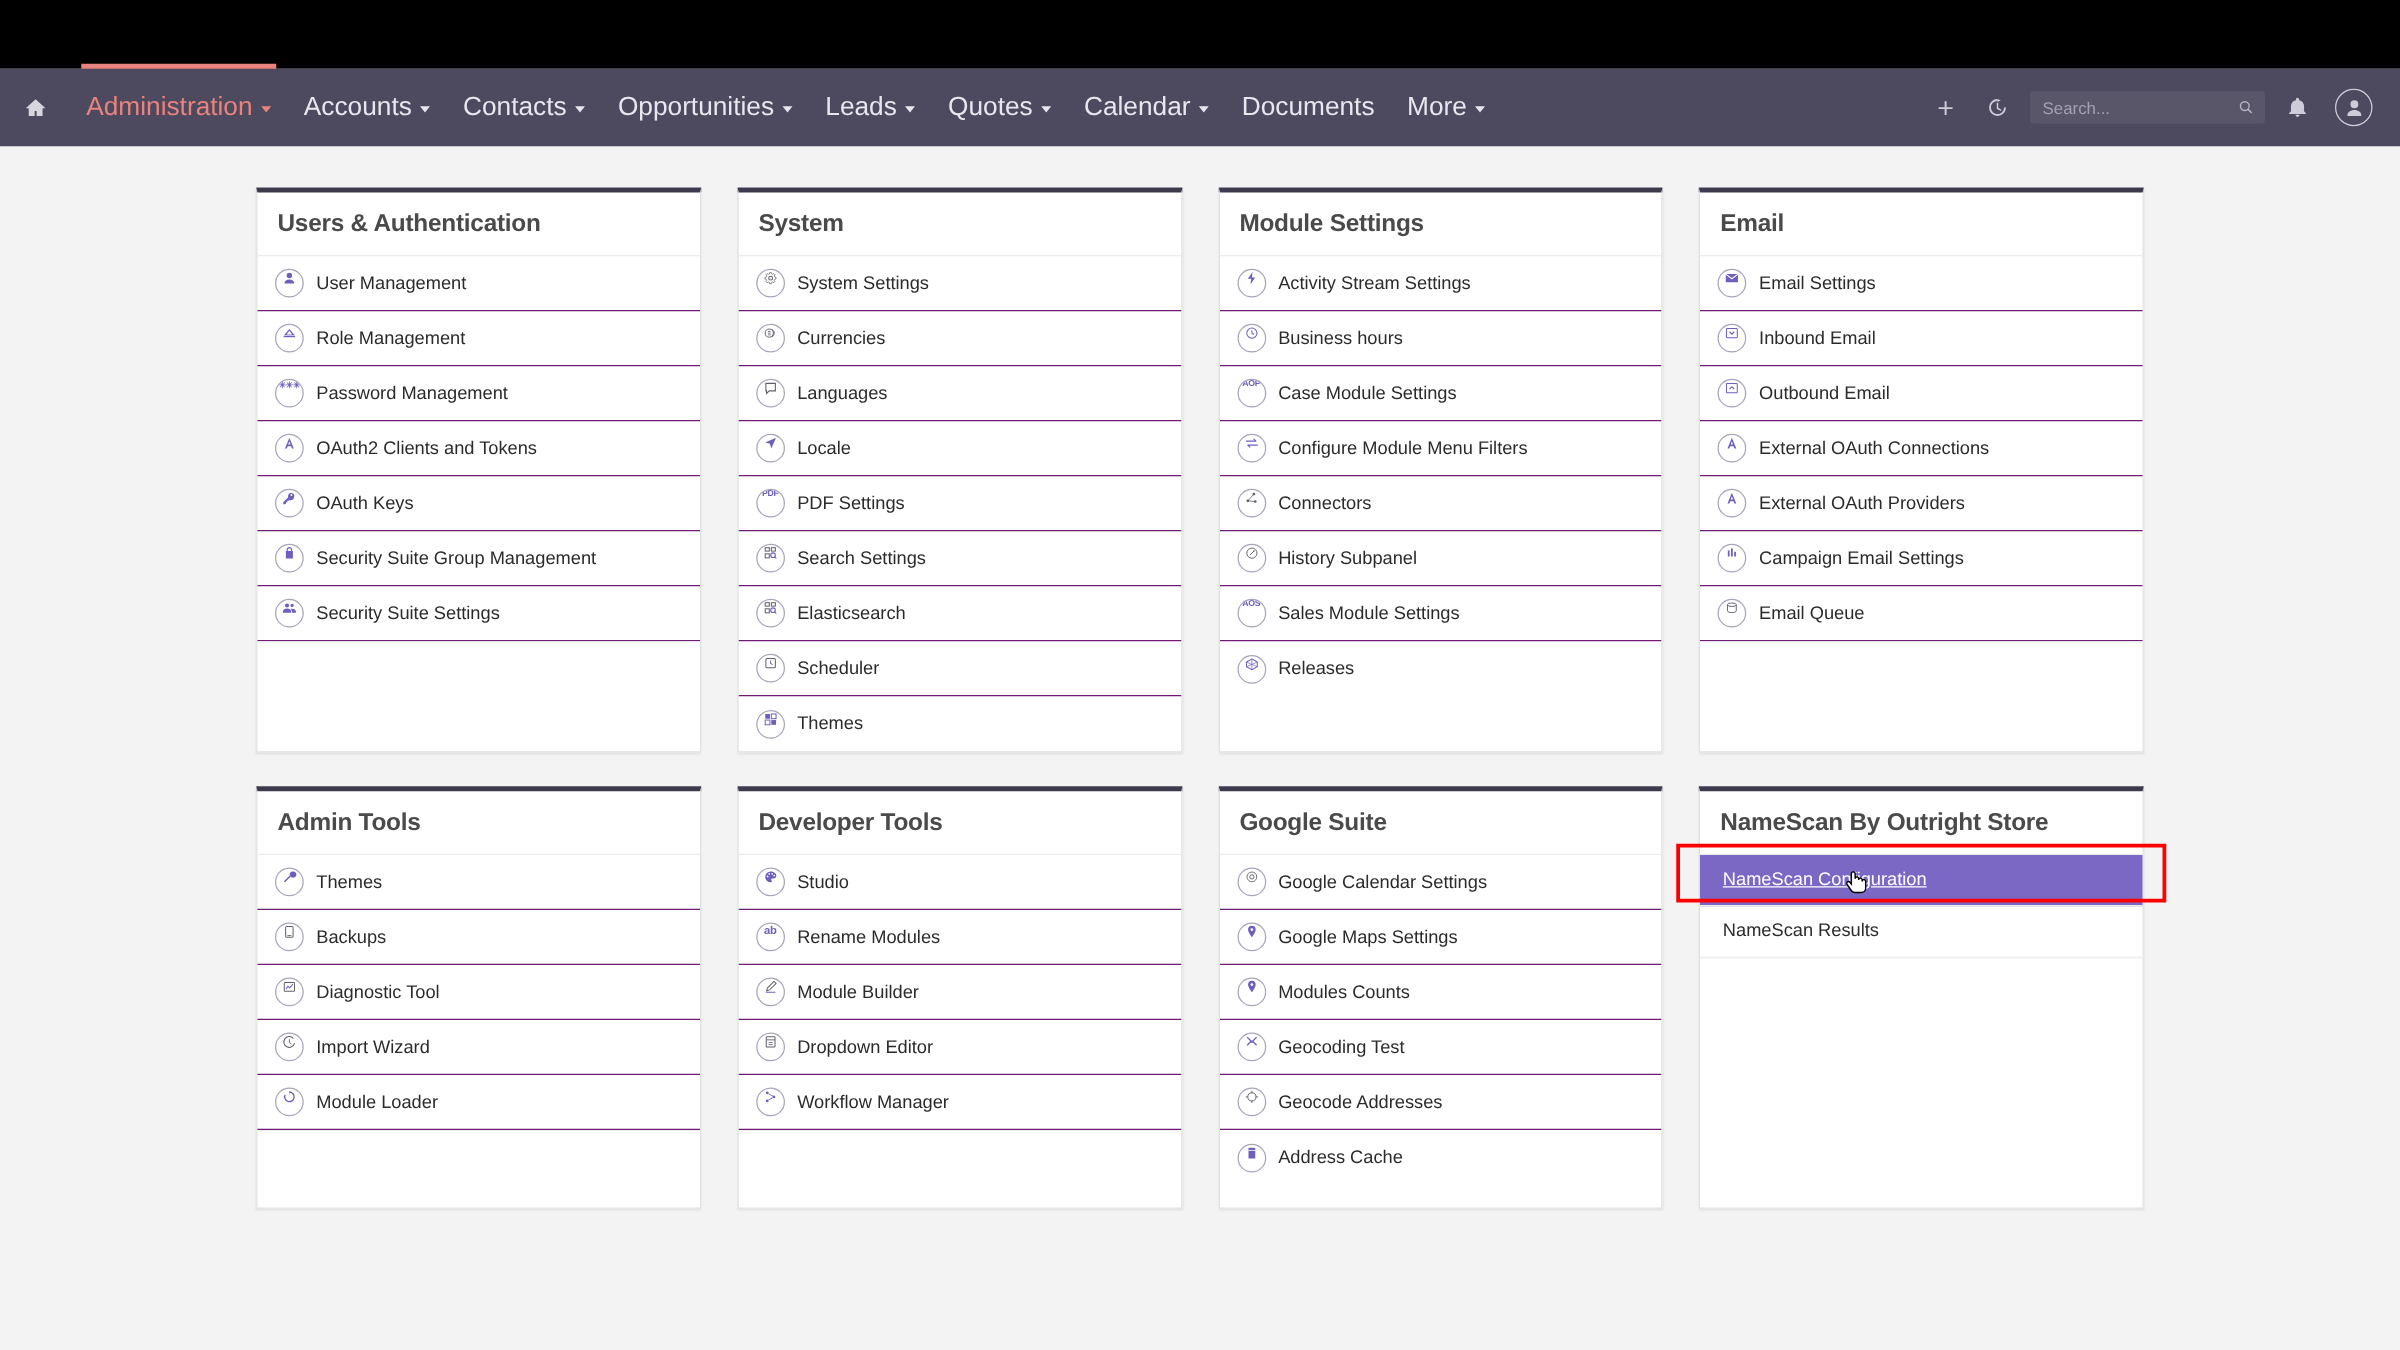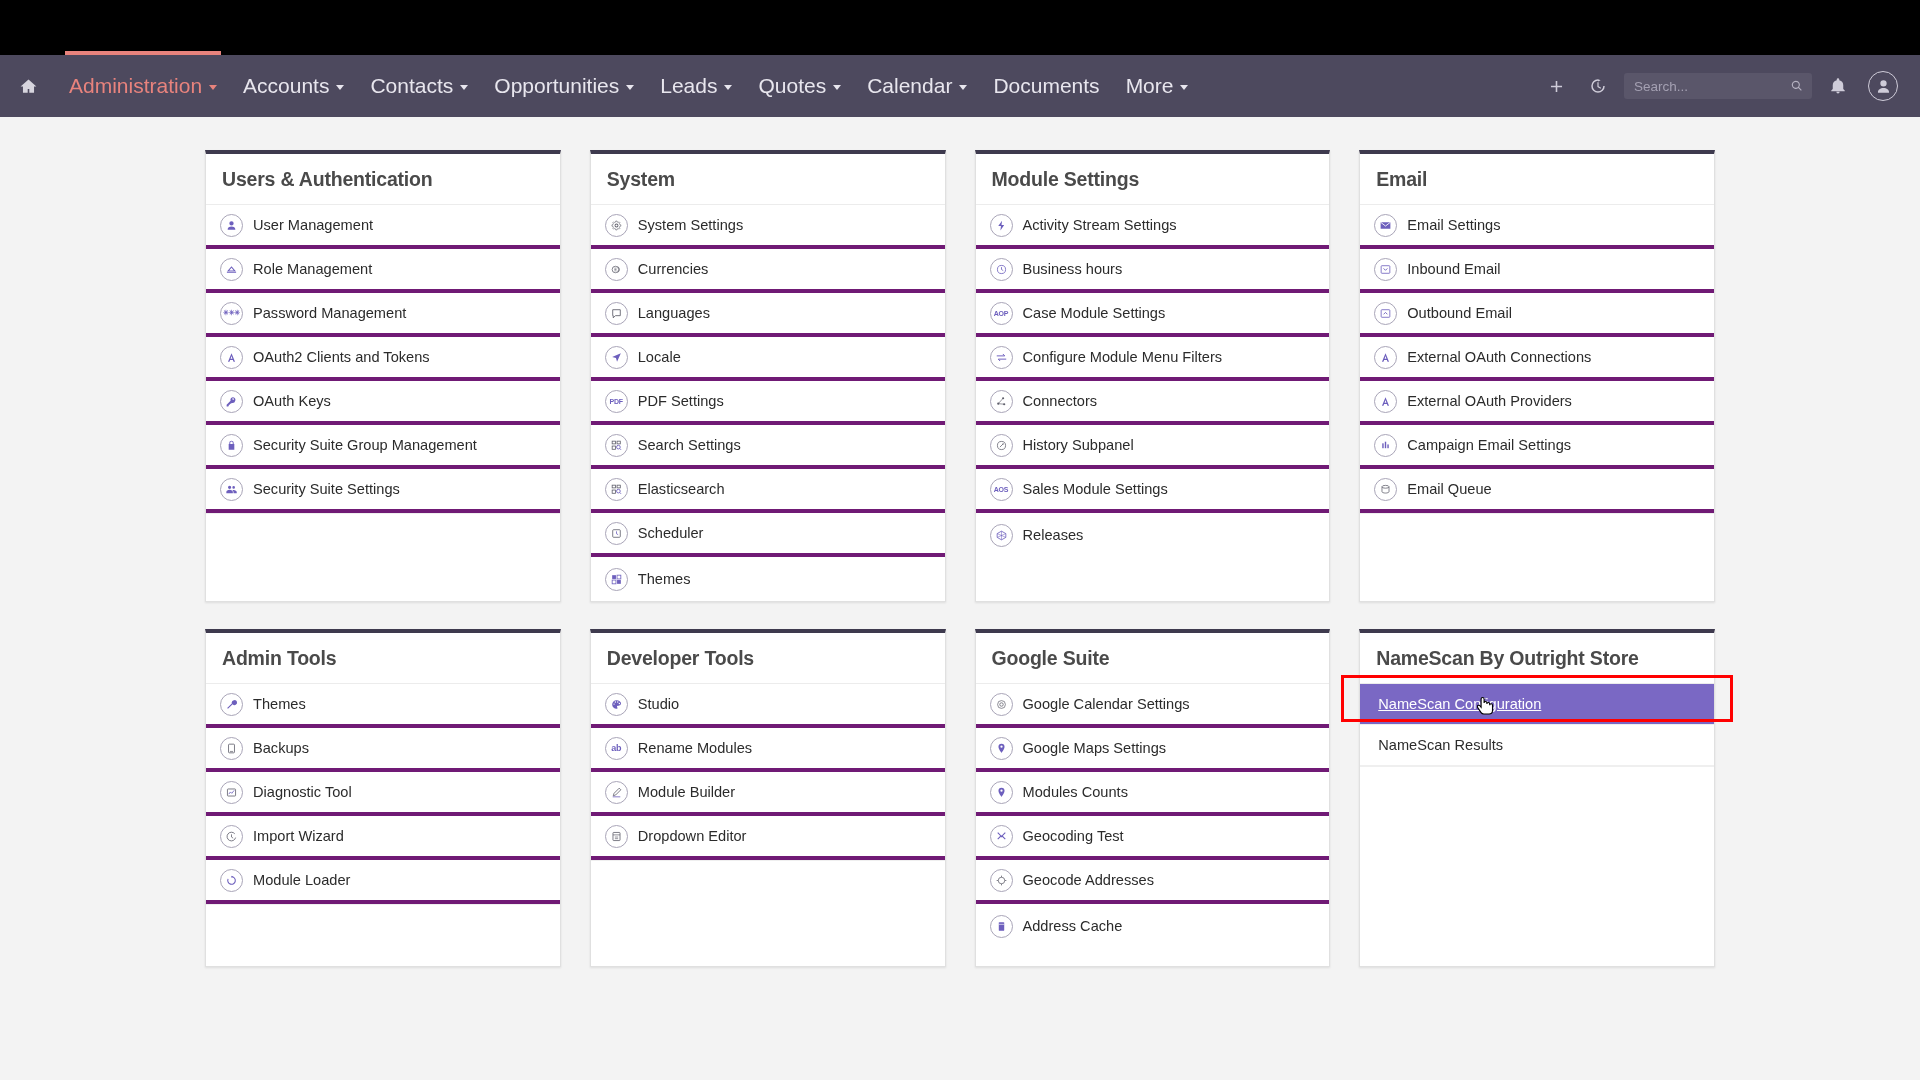--- a/index.html
+++ b/index.html
@@ -107,36 +107,36 @@
     color: #4a4a4a;
     padding: 14px 16px 13px 16px;
     border-bottom: 1px solid #ececec;
     letter-spacing: -0.2px;
   }
   .panel-body { display: flex; flex-direction: column; }
   .panel-row {
     display: flex; align-items: center; gap: 10px;
     padding: 8px 14px;
     min-height: 44px;
-    border-bottom: 4px solid #701a75;
+    border-bottom: 1px solid #701a75;
     cursor: pointer;
   }
   .panel-row:last-child { border-bottom: none; }
   .panel-row .label {
     font-size: 14.6px; color: #2b2b2b;
     white-space: nowrap;
   }
   .panel-spacer { flex: 1 1 auto; border-top: 1px solid #efefef; }
 
   
   .ic {
     flex: 0 0 auto;
     width: 23px; height: 23px; border-radius: 50%;
     border: 1.3px solid #a9a5b8;
-    display: flex; align-items: center; justify-content: center;
+    display: flex; align-items: flex-start; justify-content: center;
     overflow: hidden;
   }
   .ic svg { width: 13px; height: 13px; fill: #6d5fbd; }
   .ic.grey svg { fill: #5f5f6b; }
   .ic .txt {
     font-size: 7px; font-weight: bold; color: #6d5fbd;
     letter-spacing: -0.2px;
   }
 
   
@@ -643,20 +643,31 @@
         </div>
         <div class="panel-row">
           <span class="ic grey">
                 <svg viewBox="0 0 24 24">
                   <rect x="5.5" y="4.5" width="13" height="15" rx="1.2" fill="none" stroke="#5f5f6b" stroke-width="1.5"></rect>
                   <path d="M5.5 9h13" stroke="#5f5f6b" stroke-width="1.3"></path>
                   <path d="M9 13h6M9 16h6" stroke="#5f5f6b" stroke-width="1.2"></path>
                 </svg>
               </span>
           <span class="label">Dropdown Editor</span>
+        </div>
+        <div class="panel-row">
+          <span class="ic">
+                <svg viewBox="0 0 24 24">
+                  <circle cx="7" cy="6" r="2"></circle>
+                  <circle cx="7" cy="18" r="2"></circle>
+                  <circle cx="17" cy="12" r="2"></circle>
+                  <path d="M8.5 7.2L15.5 11M8.5 16.8L15.5 13" stroke="#6d5fbd" stroke-width="1.3" fill="none"></path>
+                </svg>
+              </span>
+          <span class="label">Workflow Manager</span>
         </div>
         <div class="panel-spacer" style="height:62px"></div>
       </div>
     </div>
 
     <div class="panel">
       <div class="panel-title">Google Suite</div>
       <div class="panel-body">
         <div class="panel-row">
           <span class="ic grey">

